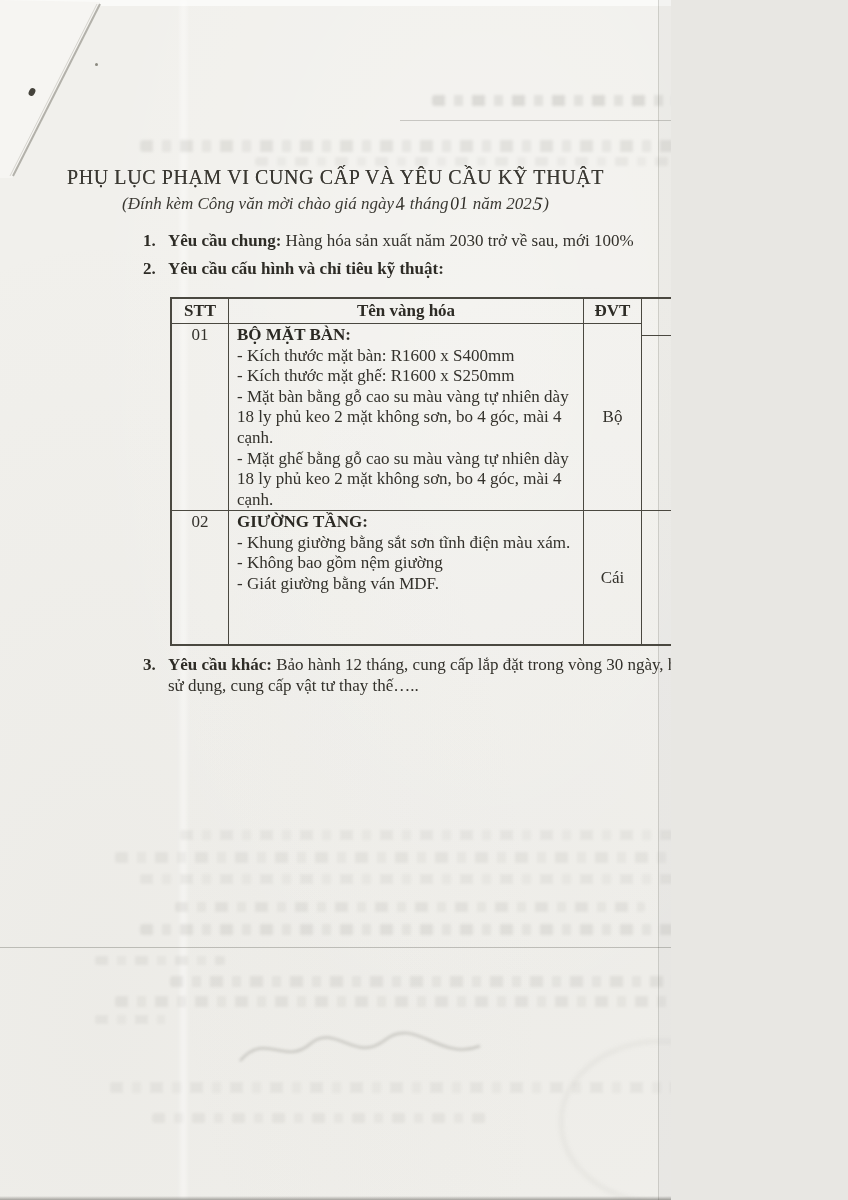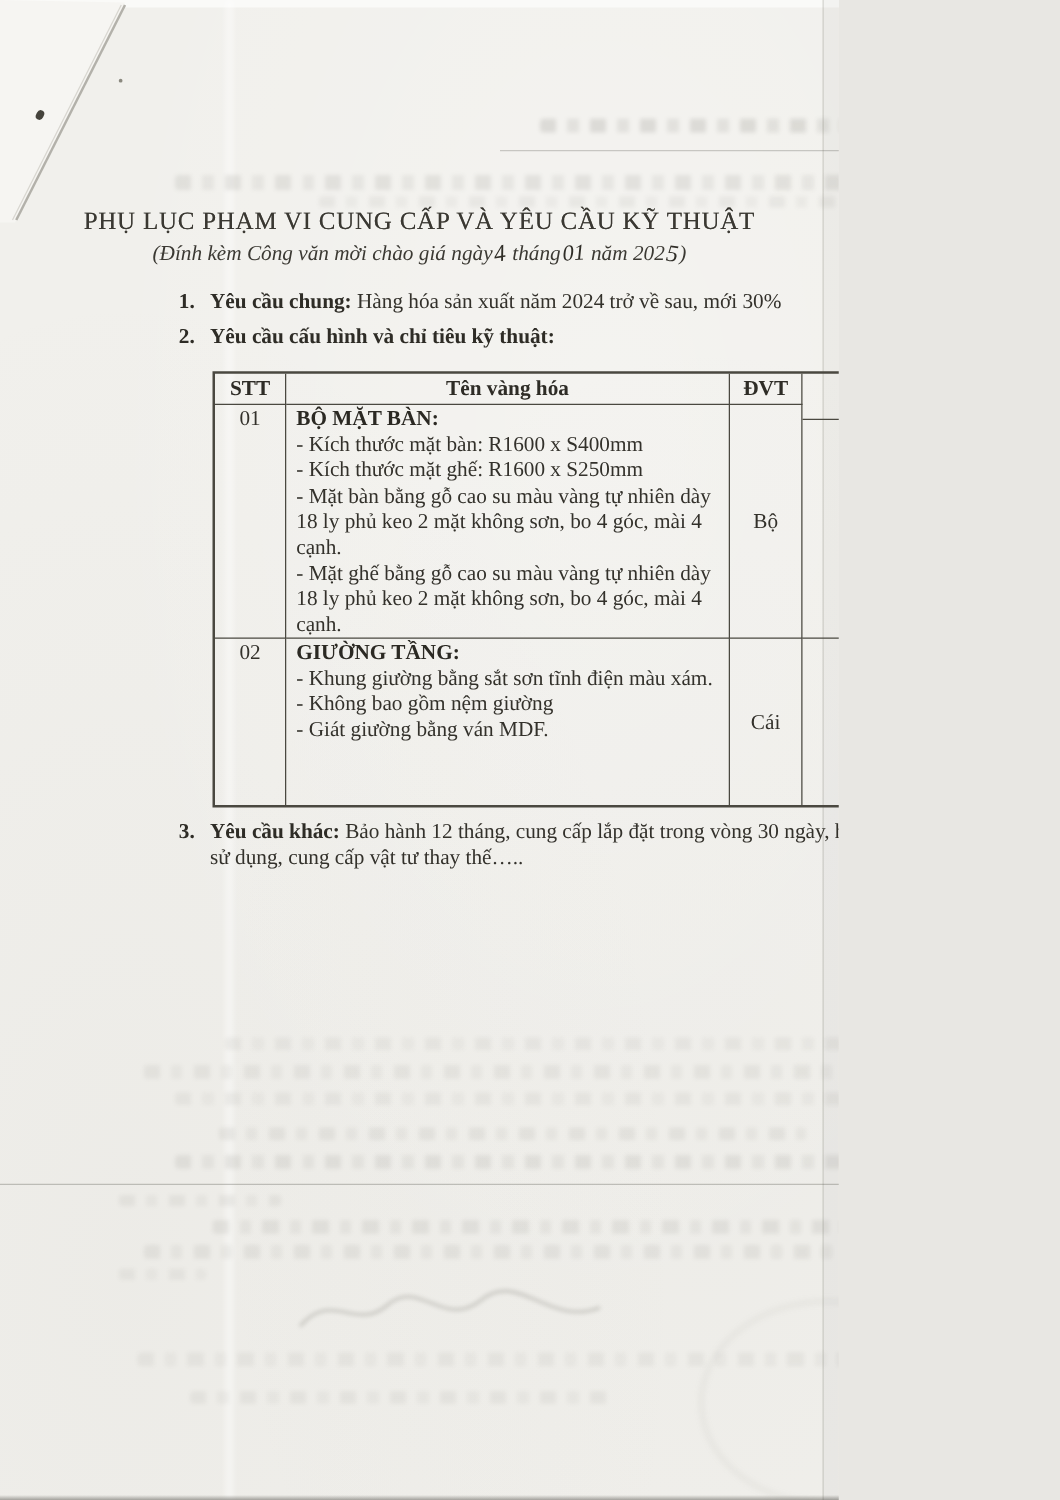--- a/index.html
+++ b/index.html
@@ -89,21 +89,21 @@
 
   <div class="abs doc-title">PHỤ LỤC PHẠM VI CUNG CẤP VÀ YÊU CẦU KỸ THUẬT</div>
   <div class="abs doc-subtitle">
     <span>(Đính kèm Công văn mời chào giá ngày</span><span class="hand">4</span>
     <span>tháng</span><span class="hand m">01</span>
     <span>năm 202</span><span class="hand y">5</span><span>)</span>
   </div>
 
   <div class="abs req" style="left:143px;top:230px;width:670px">
     <span class="num">1.</span>
-    <span><span class="lbl">Yêu cầu chung:</span><span> Hàng hóa sản xuất năm 2024 trở về sau, mới 30%</span></span>
+    <span><span class="lbl">Yêu cầu chung:</span><span> Hàng hóa sản xuất năm 2030 trở về sau, mới 100%</span></span>
   </div>
   <div class="abs req" style="left:143px;top:258px;width:670px">
     <span class="num">2.</span>
     <span><span class="lbl">Yêu cầu cấu hình và chỉ tiêu kỹ thuật:</span><span></span></span>
   </div>
 
   <div class="abs spec-table">
     <div class="cell hcell">STT</div>
     <div class="cell hcell">Tên vàng hóa</div>
     <div class="cell hcell">ĐVT</div>

